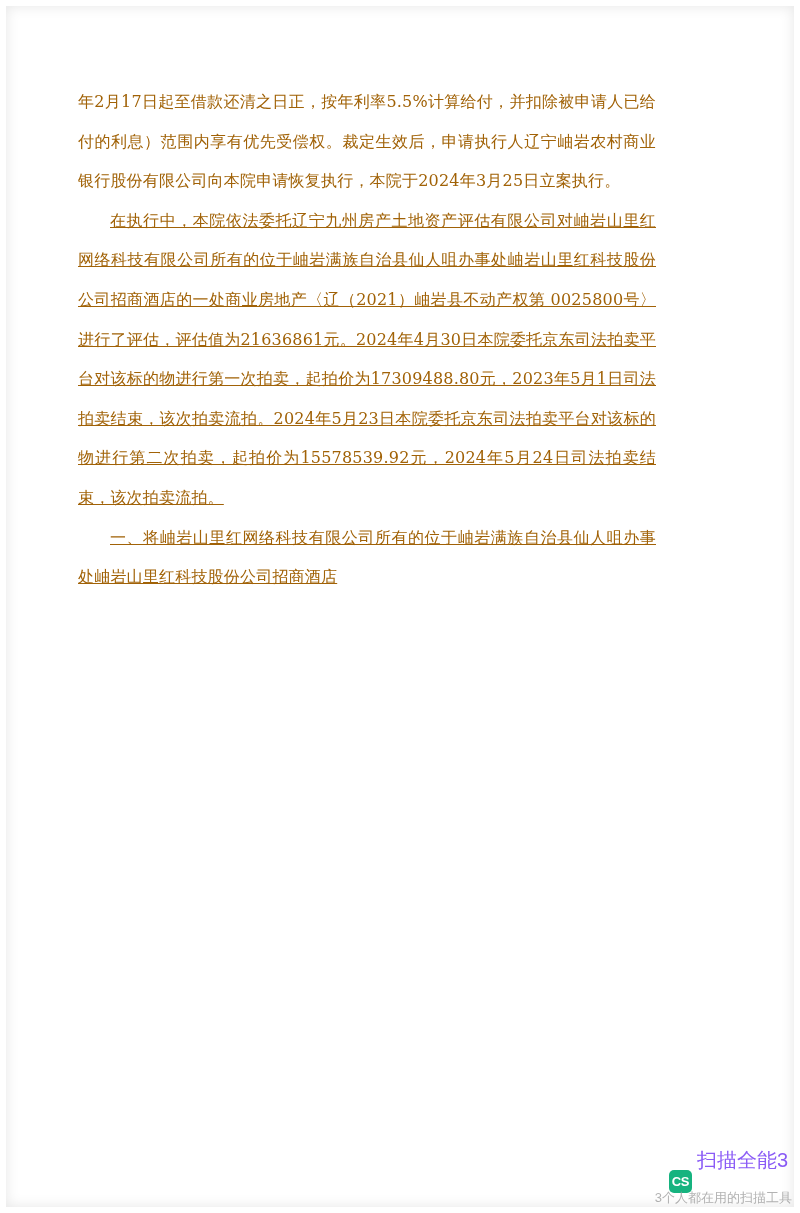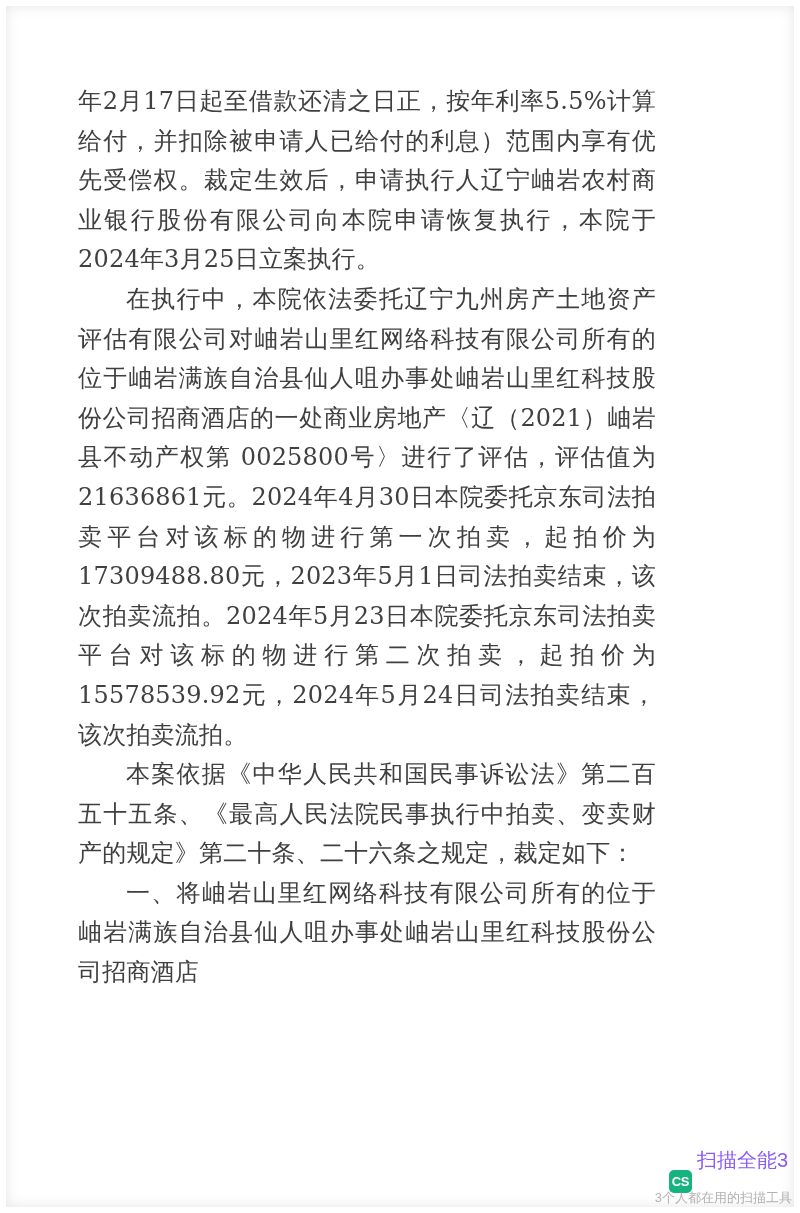--- a/index.html
+++ b/index.html
@@ -27,30 +27,31 @@
     pointer-events: none;
   }
   .doc-body {
     position: absolute;
     left: 78px;
     top: 82px;
     width: 578px;
   }
   p.para {
     margin: 0 0 0 0;
-    font-size: 24px;
+    font-size: 16px;
     line-height: 39.6px;
-    color: #404040;
+    color: #a16207;
     text-align: justify;
     text-justify: inter-ideograph;
     letter-spacing: 0.2px;
     font-family: "DejaVu Serif", serif;
   }
   p.indent {
     text-indent: 2em;
+    text-decoration: underline;
   }
   .watermark {
     position: absolute;
     right: 8px;
     bottom: 6px;
     width: 172px;
     height: 62px;
     background: #ffffff;
     display: flex;
     align-items: flex-end;
@@ -111,21 +112,20 @@
   }
 </style>
 </head>
 <body>
 
 <div class="page">
 
   <div class="doc-body">
     <p class="para">年2月17日起至借款还清之日正，按年利率5.5%计算给付，并扣除被申请人已给付的利息）范围内享有优先受偿权。裁定生效后，申请执行人辽宁岫岩农村商业银行股份有限公司向本院申请恢复执行，本院于2024年3月25日立案执行。</p>
     <p class="para indent">在执行中，本院依法委托辽宁九州房产土地资产评估有限公司对岫岩山里红网络科技有限公司所有的位于岫岩满族自治县仙人咀办事处岫岩山里红科技股份公司招商酒店的一处商业房地产〈辽（2021）岫岩县不动产权第 0025800号〉进行了评估，评估值为21636861元。2024年4月30日本院委托京东司法拍卖平台对该标的物进行第一次拍卖，起拍价为17309488.80元，2023年5月1日司法拍卖结束，该次拍卖流拍。2024年5月23日本院委托京东司法拍卖平台对该标的物进行第二次拍卖，起拍价为15578539.92元，2024年5月24日司法拍卖结束，该次拍卖流拍。</p>
-    <p class="para indent">本案依据《中华人民共和国民事诉讼法》第二百五十五条、《最高人民法院民事执行中拍卖、变卖财产的规定》第二十条、二十六条之规定，裁定如下：</p>
     <p class="para indent">一、将岫岩山里红网络科技有限公司所有的位于岫岩满族自治县仙人咀办事处岫岩山里红科技股份公司招商酒店</p>
   </div>
 
   <div class="qr"></div>
 
   <div class="watermark">
     <div class="cs-badge">
       <div class="cs-mark">CS</div>
       <div class="cs-text">扫描全能3</div>
     </div>

